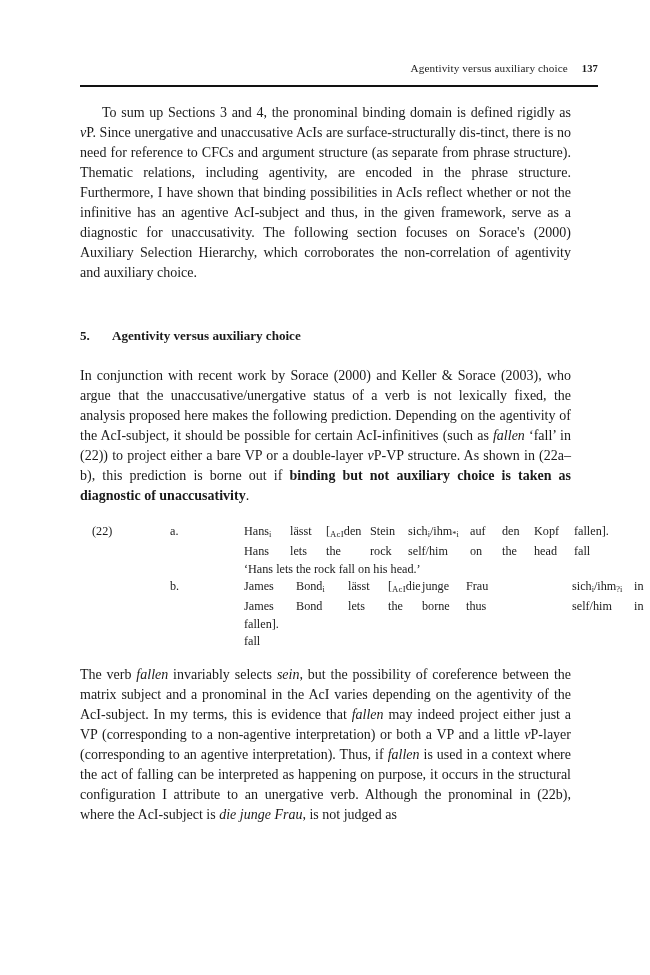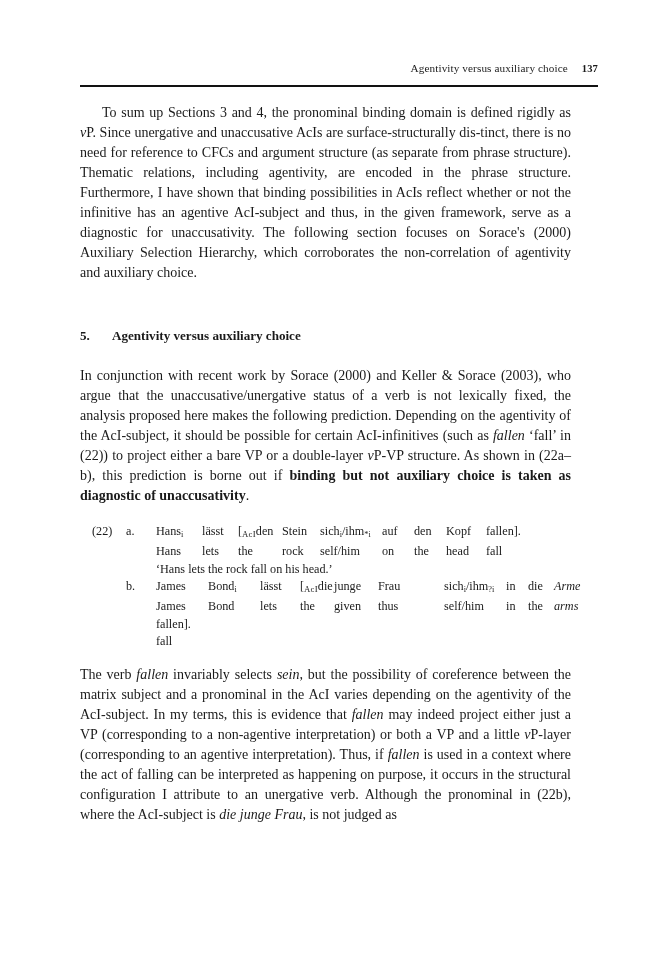--- a/index.html
+++ b/index.html
@@ -89,20 +89,21 @@
   
   .example {
     margin-top: 17px;
     margin-bottom: 15px;
     font-size: 12.2px;
     line-height: 17.4px;
   }
   .ex-row {
     display: flex;
     align-items: flex-start;
+    gap: 44px;
   }
   .ex-num {
     flex: 0 0 46px;
     width: 46px;
     padding-left: 12px;
     box-sizing: border-box;
   }
   .ex-letter {
     flex: 0 0 30px;
     width: 30px;
@@ -132,21 +133,21 @@
   .a-c7 { width: 32px; }
   .a-c8 { width: 40px; }
   .a-c9 { width: auto; }
 
   .b-c1 { width: 52px; }
   .b-c2 { width: 52px; }
   .b-c3 { width: 40px; }
   .b-c4 { width: 34px; }
   .b-c5 { width: 44px; }
   .b-c6 { width: 66px; font-family: Liberation Serif, serif; }
-  .b-c7 { width: 62px; }
+  .b-c7 { width: 62px; margin-left: 40px; }
   .b-c8 { width: 22px; }
   .b-c9 { width: 26px; }
   .b-c10 { width: auto; font-style: italic; }
 
   i, .it { font-style: italic; }
   b, .bf { font-weight: bold; }
 
   sub {
     font-size: 0.68em;
     line-height: 0;
@@ -197,21 +198,21 @@
           <span class="trans">‘Hans lets the rock fall on his head.’</span>
         </span>
       </div>
 
       <div class="ex-row">
         <span class="ex-num"></span>
         <span class="ex-letter">b.</span>
         <span class="ex-body">
           <span class="gloss-line"><span class="gl b-c1">James</span><span class="gl b-c2"><span>Bond</span><sub>i</sub></span><span class="gl b-c3">lässt</span><span class="gl b-c4"><span>[</span><span class="sc">AcI</span><span>die</span></span><span class="gl b-c5">junge</span><span class="gl b-c6">Frau</span><span class="gl b-c7"><span>sich</span><sub>i</sub><span>/ihm</span><sub>?i</sub></span><span class="gl b-c8">in</span><span class="gl b-c9">die</span><span class="gl b-c10">Arme</span></span>
           <br>
-          <span class="gloss-line"><span class="gl b-c1">James</span><span class="gl b-c2">Bond</span><span class="gl b-c3">lets</span><span class="gl b-c4">the</span><span class="gl b-c5">given</span><span class="gl b-c6">thus</span><span class="gl b-c7">self/him</span><span class="gl b-c8">in</span><span class="gl b-c9">the</span><span class="gl b-c10">arms</span></span>
+          <span class="gloss-line"><span class="gl b-c1">James</span><span class="gl b-c2">Bond</span><span class="gl b-c3">lets</span><span class="gl b-c4">the</span><span class="gl b-c5">borne</span><span class="gl b-c6">thus</span><span class="gl b-c7">self/him</span><span class="gl b-c8">in</span><span class="gl b-c9">the</span><span class="gl b-c10">arms</span></span>
           <br>
           <span class="trans">fallen].</span>
           <br>
           <span class="trans">fall</span>
           <br>
         </span>
       </div>
 
     </div>
 

